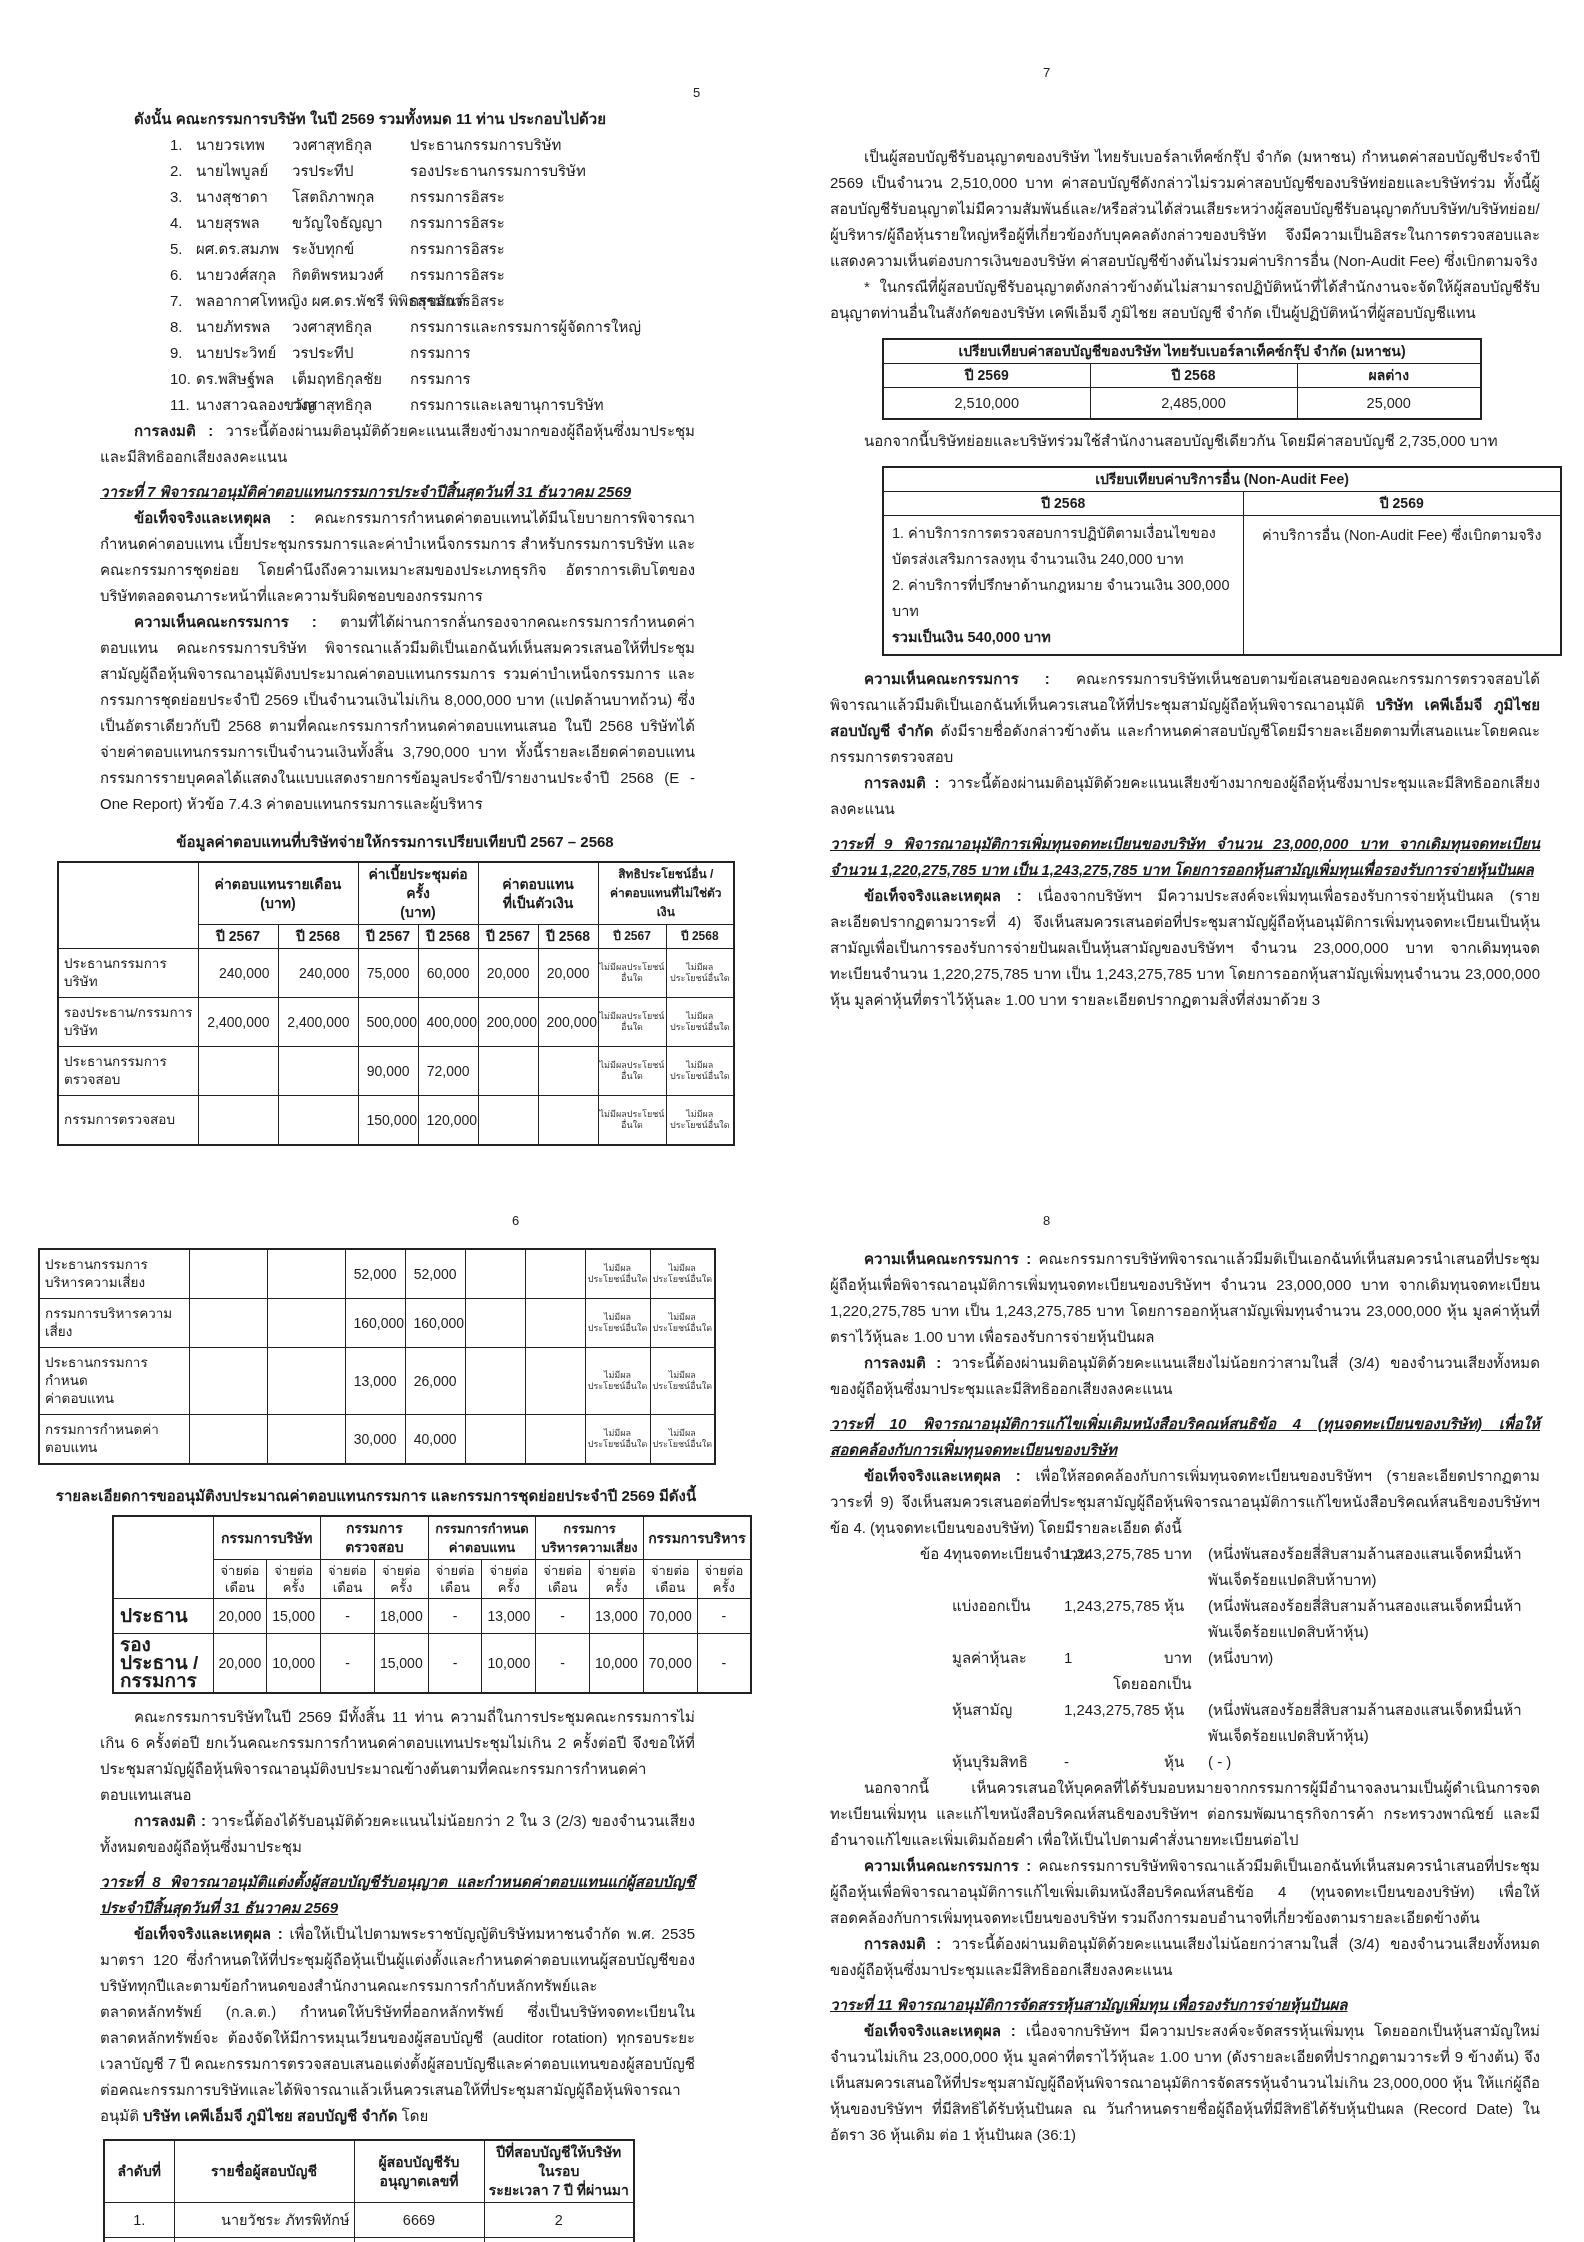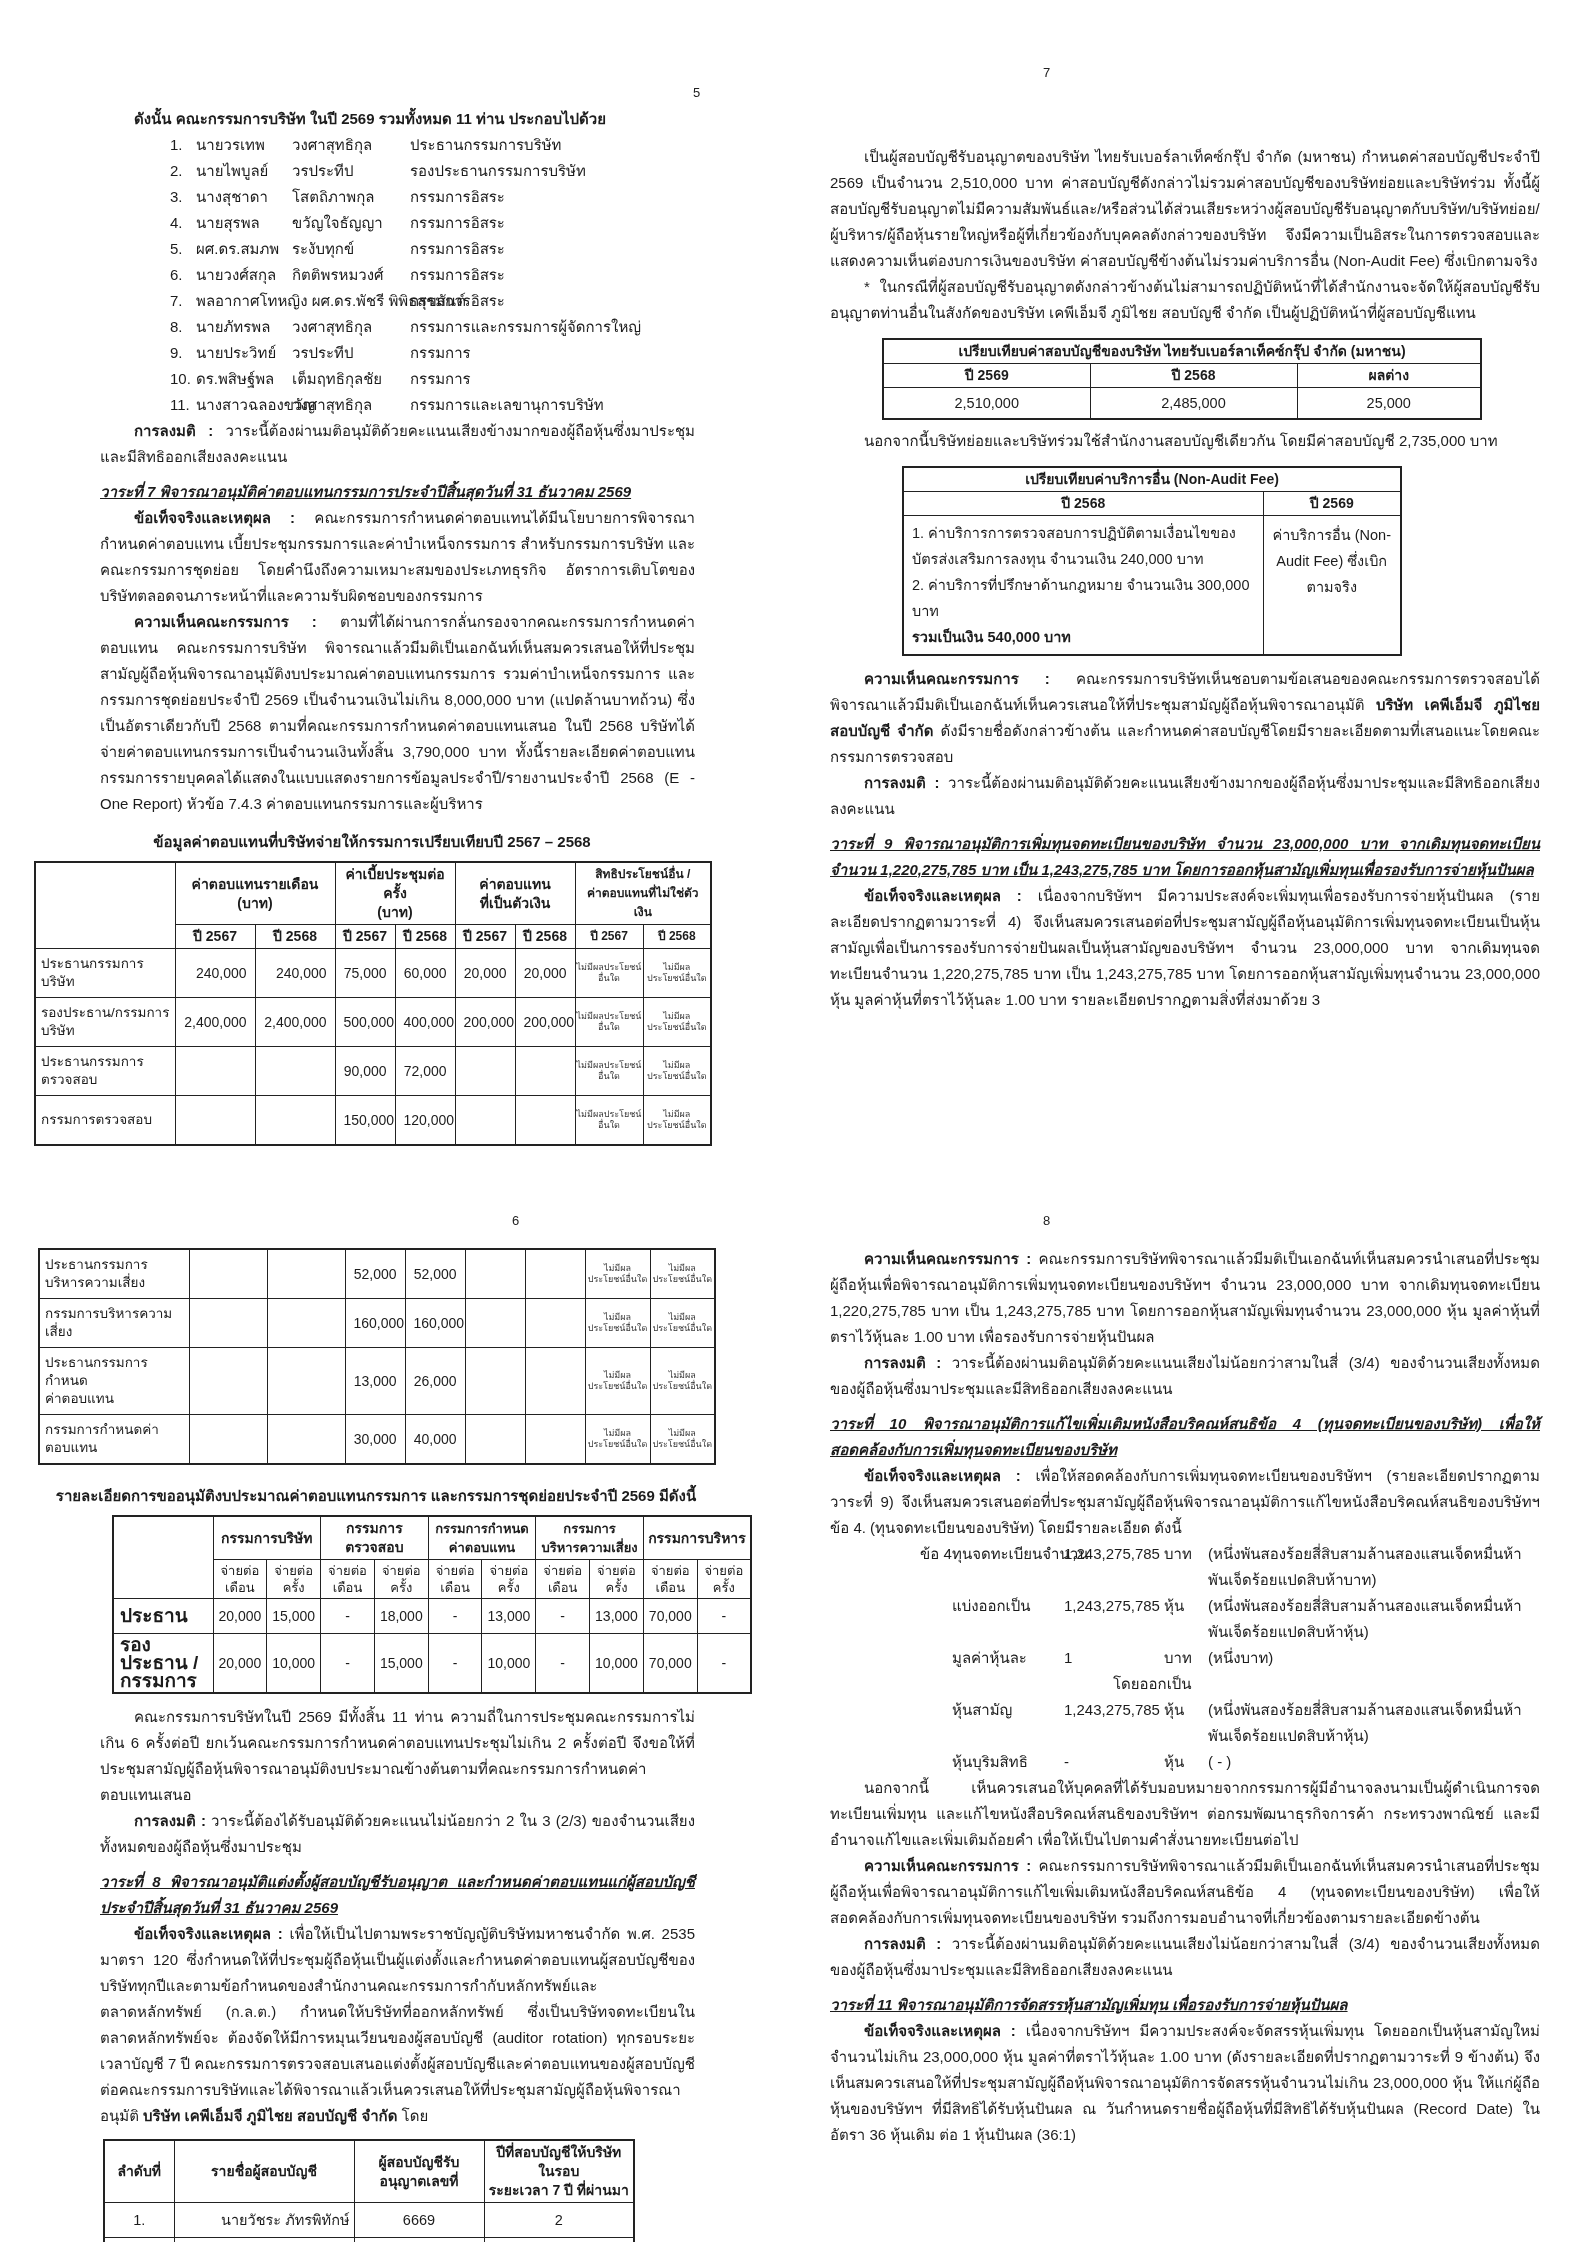--- a/index.html
+++ b/index.html
@@ -34,21 +34,21 @@
   .budget td{text-align:center;height:30px;}
   .budget td.lbl{text-align:left;font-weight:bold;font-size:19px;padding-left:6px;}
   .budget th.sub{font-weight:normal;font-size:13px;line-height:17px;}
   
   .auditors{width:530px;font-size:14.5px;}
   .auditors td{text-align:center;height:30px;}
   .auditors td.name{text-align:right;padding-left:8px;}
   
   .fee{width:600px;font-size:14.5px;}
   .fee td{text-align:center;height:26px;}
-  .nonaudit{width:500px;font-size:14.5px;margin-left:20px;}
+  .nonaudit{width:680px;font-size:14.5px;}
   .nonaudit td{vertical-align:top;padding:4px 8px;}
   .nonaudit .items div{text-align:left;line-height:26px;}
   .nonaudit .total{font-weight:bold;text-align:center;line-height:27px;}
   .nonaudit .other{text-align:center;line-height:26px;padding-top:6px;}
   
   .clause{margin-left:90px;}
   .crow{display:grid;grid-template-columns:32px 112px 100px 44px 1fr;}
   .crow .cl,.crow .cv,.crow .cu{white-space:nowrap;}
   .interlude{padding-left:193px;}
 </style>
@@ -138,21 +138,21 @@
             <span>นางสาวฉลองขวัญ</span>
             <span>วงศาสุทธิกุล</span>
             <span>กรรมการและเลขานุการบริษัท</span>
           </div>
         </div>
       <p class="para"><span class="b">การลงมติ :</span><span> วาระนี้ต้องผ่านมติอนุมัติด้วยคะแนนเสียงข้างมากของผู้ถือหุ้นซึ่งมาประชุมและมีสิทธิออกเสียงลงคะแนน</span></p>
       <p class="agenda"><span>วาระที่ 7 พิจารณาอนุมัติค่าตอบแทนกรรมการประจำปีสิ้นสุดวันที่ 31 ธันวาคม 2569</span></p>
       <p class="para"><span class="b">ข้อเท็จจริงและเหตุผล :</span><span> คณะกรรมการกำหนดค่าตอบแทนได้มีนโยบายการพิจารณากำหนดค่าตอบแทน เบี้ยประชุมกรรมการและค่าบำเหน็จกรรมการ สำหรับกรรมการบริษัท และคณะกรรมการชุดย่อย โดยคำนึงถึงความเหมาะสมของประเภทธุรกิจ อัตราการเติบโตของบริษัทตลอดจนภาระหน้าที่และความรับผิดชอบของกรรมการ</span></p>
       <p class="para"><span class="b">ความเห็นคณะกรรมการ :</span><span> ตามที่ได้ผ่านการกลั่นกรองจากคณะกรรมการกำหนดค่าตอบแทน คณะกรรมการบริษัท พิจารณาแล้วมีมติเป็นเอกฉันท์เห็นสมควรเสนอให้ที่ประชุมสามัญผู้ถือหุ้นพิจารณาอนุมัติงบประมาณค่าตอบแทนกรรมการ รวมค่าบำเหน็จกรรมการ และกรรมการชุดย่อยประจำปี 2569 เป็นจำนวนเงินไม่เกิน 8,000,000 บาท (แปดล้านบาทถ้วน) ซึ่งเป็นอัตราเดียวกับปี 2568 ตามที่คณะกรรมการกำหนดค่าตอบแทนเสนอ ในปี 2568 บริษัทได้จ่ายค่าตอบแทนกรรมการเป็นจำนวนเงินทั้งสิ้น 3,790,000 บาท ทั้งนี้รายละเอียดค่าตอบแทนกรรมการรายบุคคลได้แสดงในแบบแสดงรายการข้อมูลประจำปี/รายงานประจำปี 2568 (E - One Report) หัวข้อ 7.4.3 ค่าตอบแทนกรรมการและผู้บริหาร</span></p>
     </div>
-    <div class="tblwrap" style="margin-left:34px;width:676px;">
+    <div class="tblwrap" style="margin-left:57px;width:676px;">
       <div class="tbl-title">ข้อมูลค่าตอบแทนที่บริษัทจ่ายให้กรรมการเปรียบเทียบปี 2567 – 2568</div>
       <table class="comp">
         <colgroup>
             <col style="width:140px">
             <col style="width:80px">
             <col style="width:80px">
             <col style="width:60px">
             <col style="width:60px">
             <col style="width:60px">
             <col style="width:60px">

